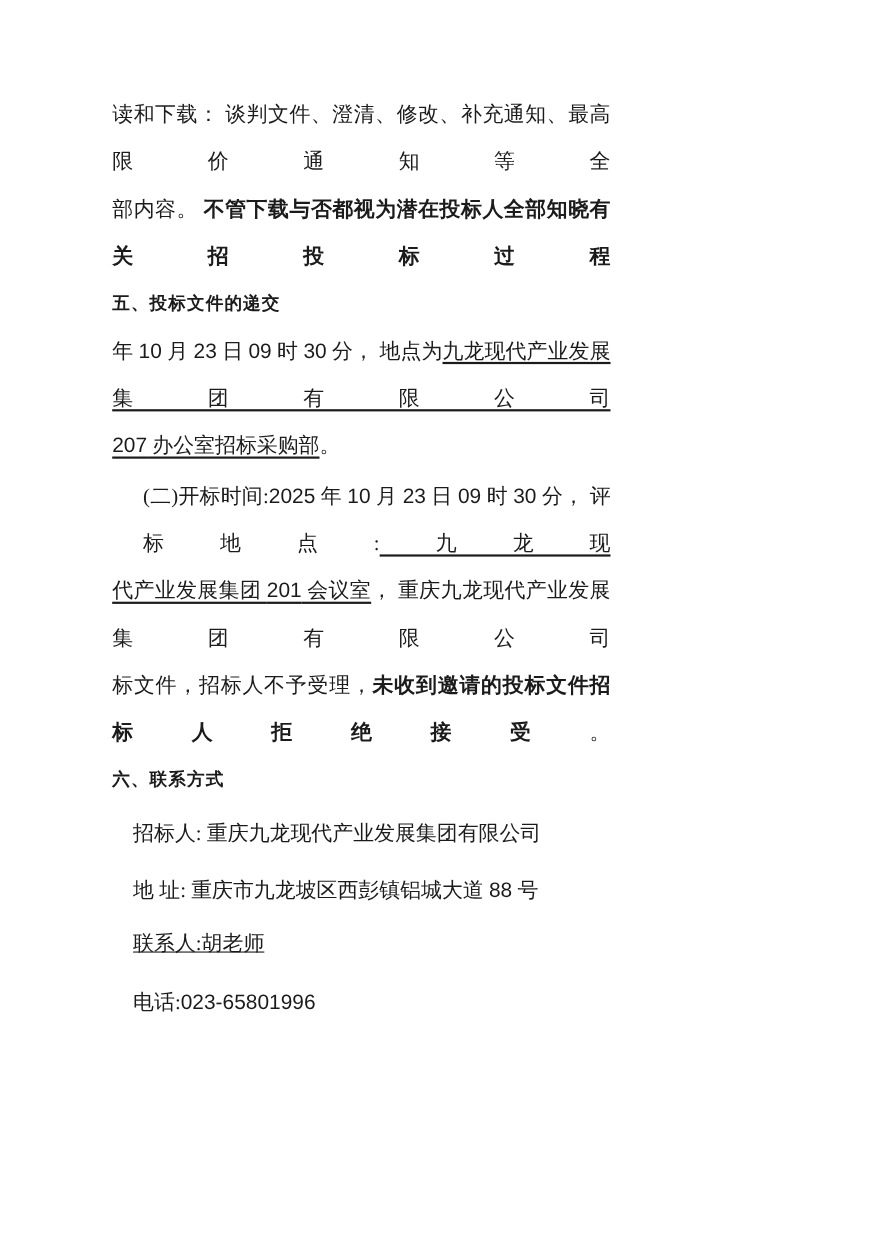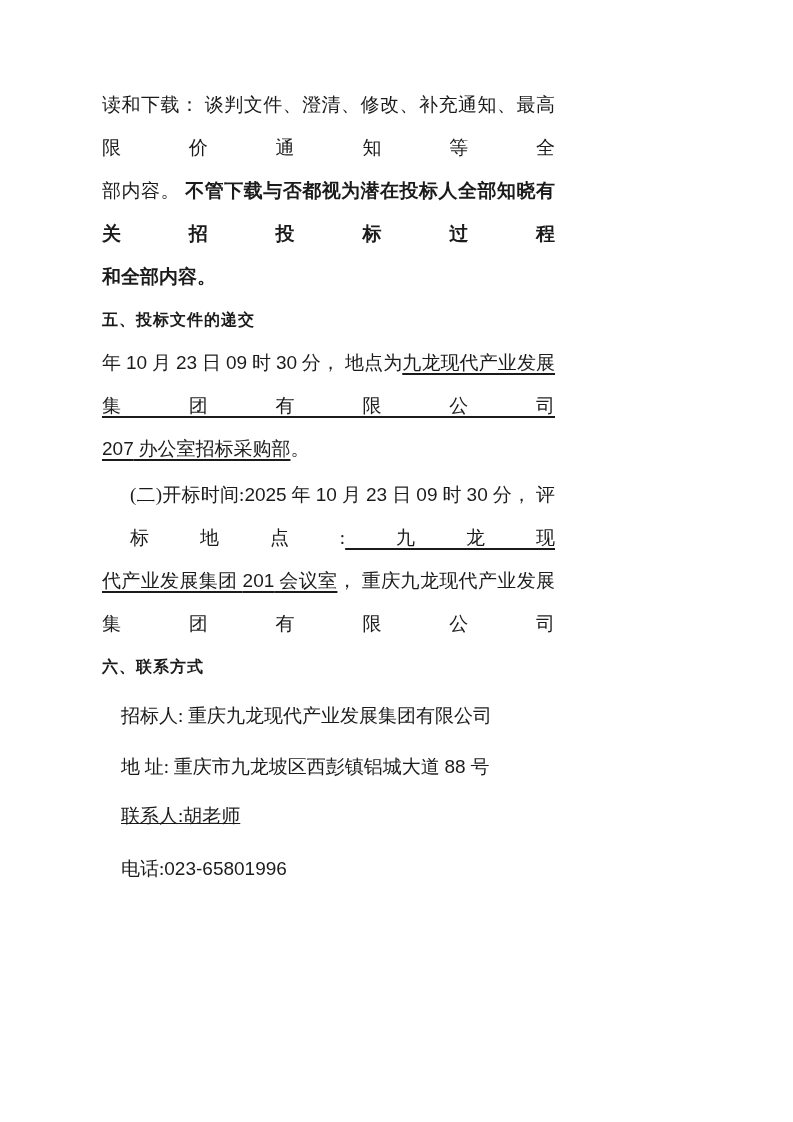--- a/index.html
+++ b/index.html
@@ -42,25 +42,25 @@
     text-align:right;
   }
 </style>
 </head>
 <body>
 
 <div class="page">
   <div id="doc-lines">
       <div class="line justify"><span class="run">读和下载： 谈判文件、澄清、修改、补充通知、最高限价通知等全</span></div>
       <div class="line justify"><span class="run">部内容。 </span><span class="run b">不管下载与否都视为潜在投标人全部知晓有关招投标过程</span></div>
-      <div class="line"><span class="run b">和全部内容。</span></div>
       <div class="line heading"><span class="run b">五、投标文件的递交</span></div>
       <div class="line justify"><span class="run">年 <span class="num">10</span> 月 <span class="num">23</span> 日 <span class="num">09</span> 时 <span class="num">30</span> 分， 地点为</span><span class="run u">九龙现代产业发展集团有限公司</span></div>
       <div class="line"><span class="run u"><span class="num">207</span> 办公室招标采购部</span><span class="run">。</span></div>
       <div class="line justify" style="padding-left: 28px; margin-top: 3px;"><span class="run">(二)开标时间:<span class="num">2025</span> 年 <span class="num">10</span> 月 <span class="num">23</span> 日 <span class="num">09</span> 时 <span class="num">30</span> 分， 评标地点:</span><span class="run u">九龙现</span></div>
       <div class="line justify"><span class="run u">代产业发展集团 <span class="num">201</span> 会议室</span><span class="run">， 重庆九龙现代产业发展集团有限公司</span></div>
+      <div class="line justify"><span class="run">标文件，招标人不予受理，</span><span class="run b">未收到邀请的投标文件招标人拒绝接受</span><span class="run">。</span></div>
       <div class="line heading"><span class="run b">六、联系方式</span></div>
       <div class="line" style="padding-left: 19px; margin-top: 6px;"><span class="run">招标人: 重庆九龙现代产业发展集团有限公司</span></div>
       <div class="line" style="padding-left: 19px; margin-top: 8px;"><span class="run">地 址: 重庆市九龙坡区西彭镇铝城大道 <span class="num">88</span> 号</span></div>
       <div class="line" style="padding-left: 19px; margin-top: 6px; text-decoration: underline;"><span class="run">联系人:胡老师</span></div>
       <div class="line" style="padding-left: 19px; margin-top: 10px;"><span class="run">电话:<span class="num">023-65801996</span></span></div>
     </div>
 </div>
 
 </body></html>

